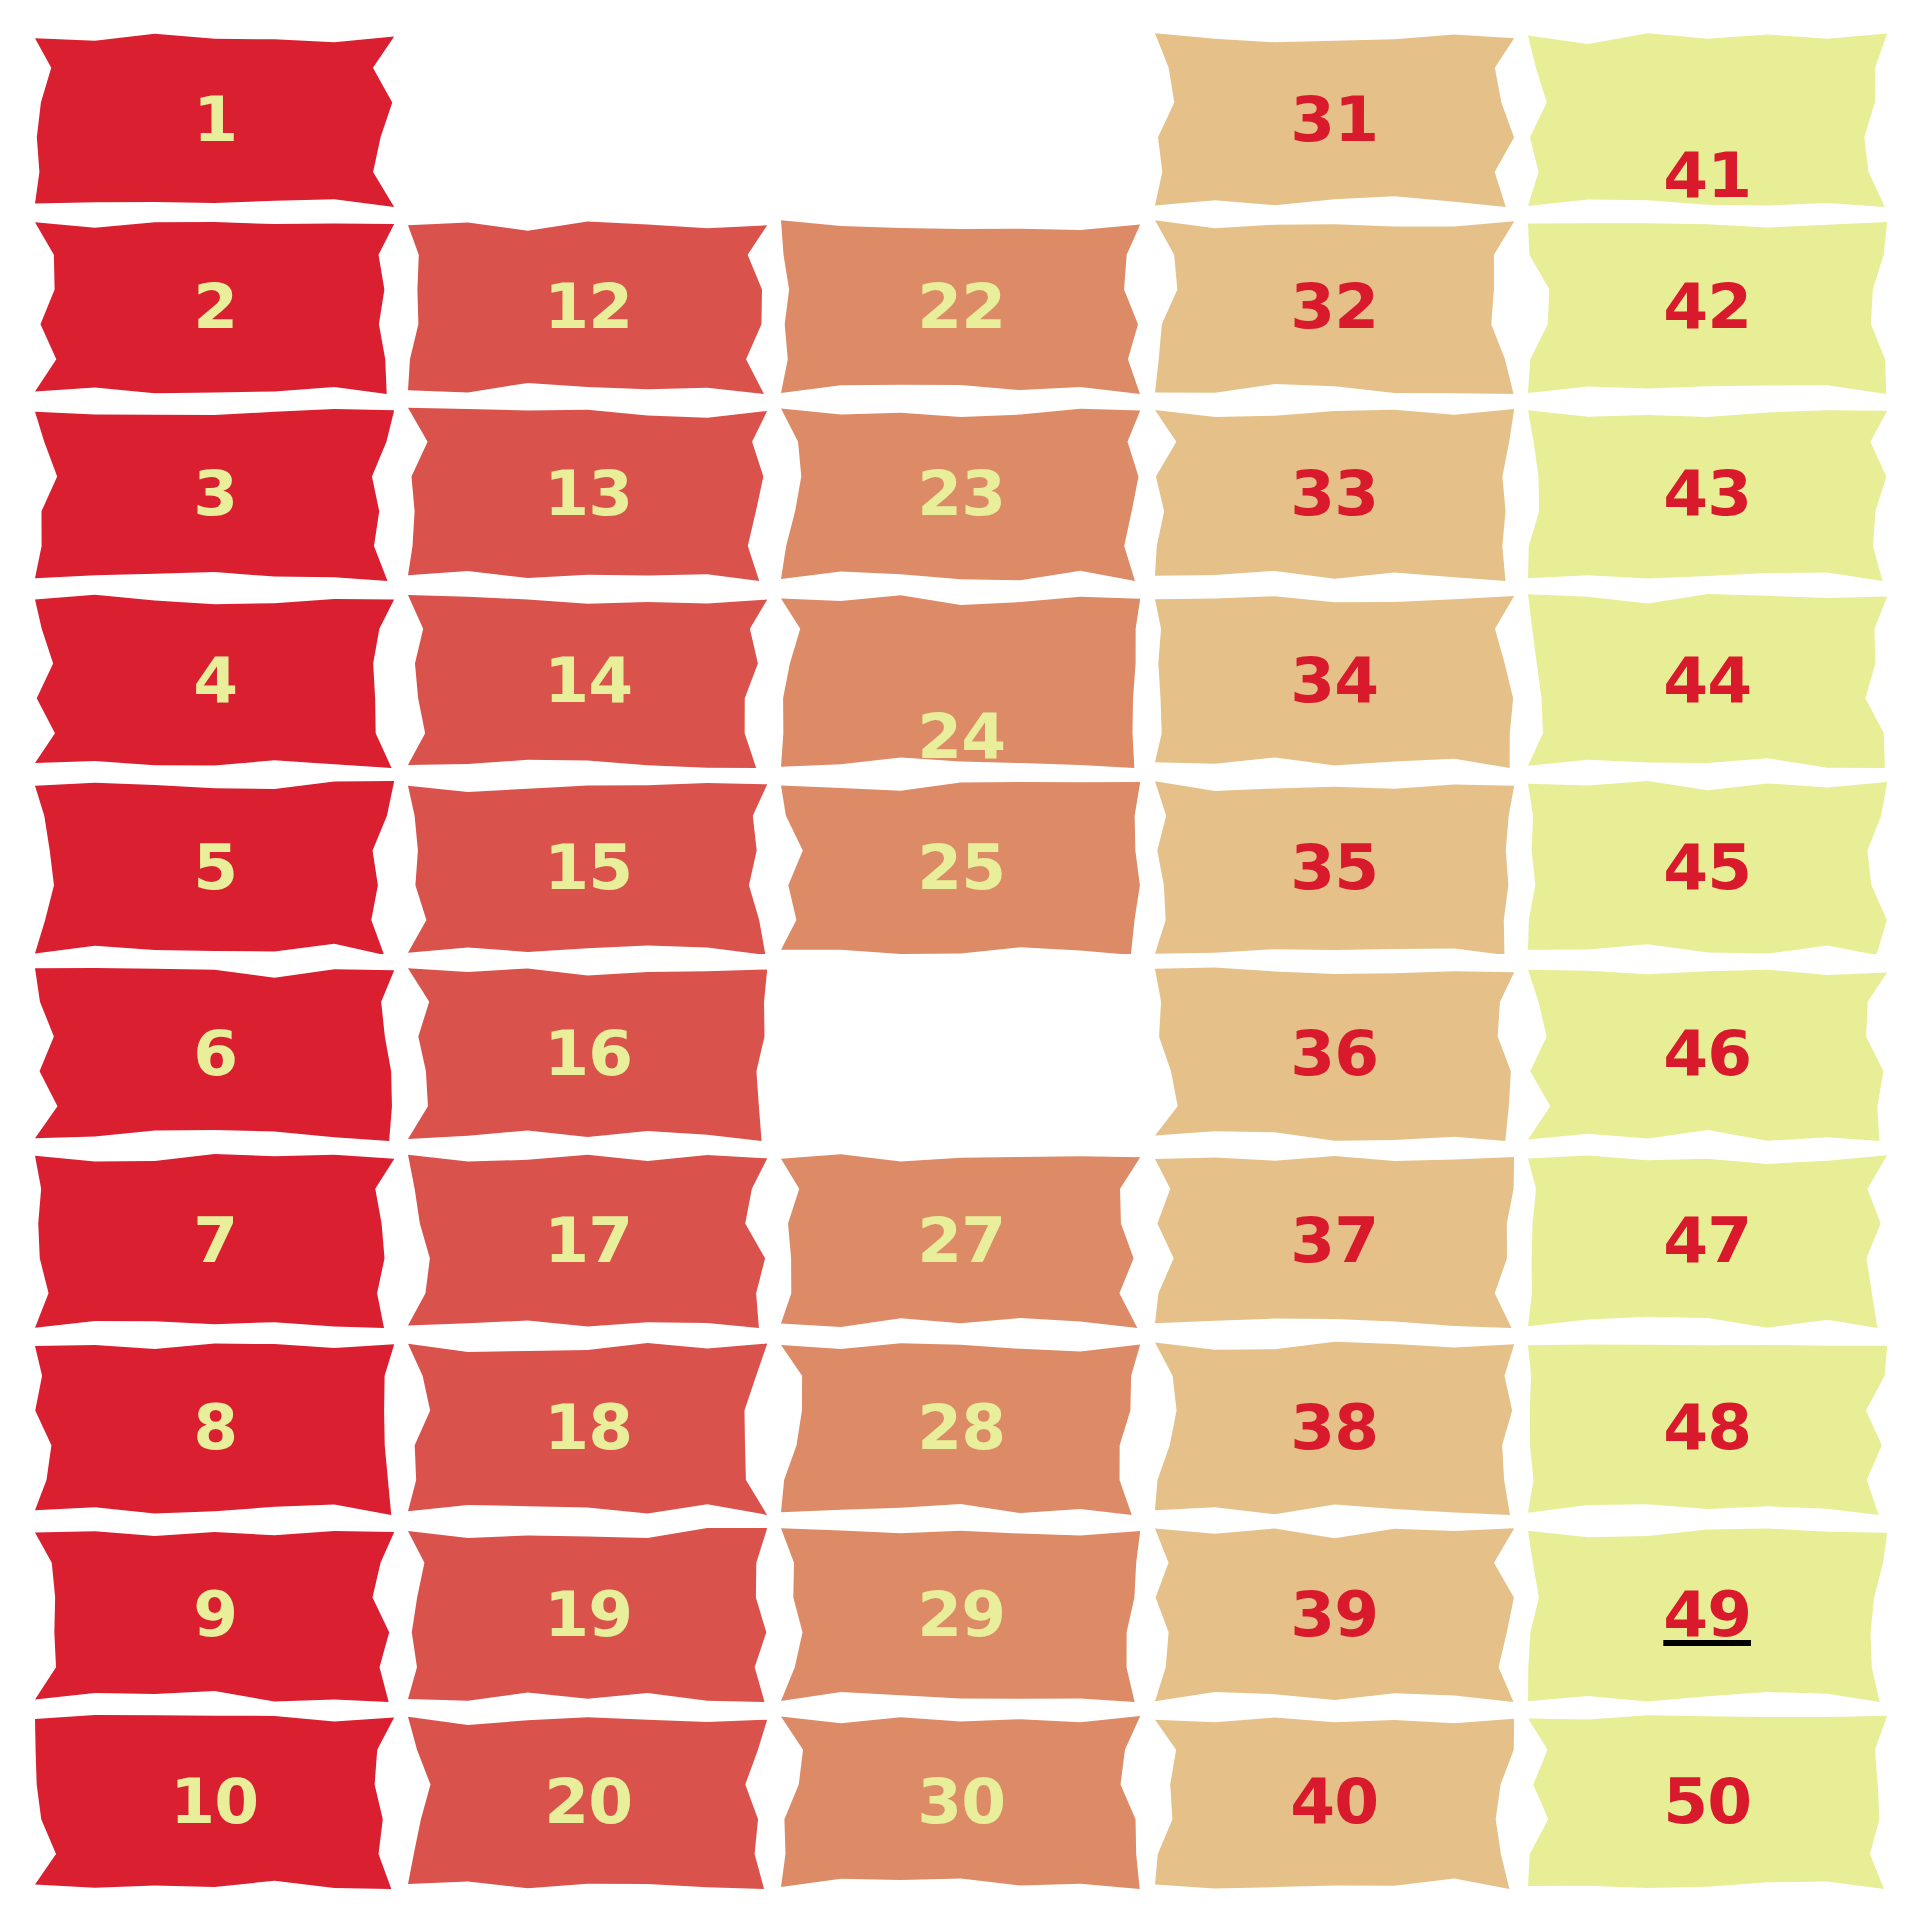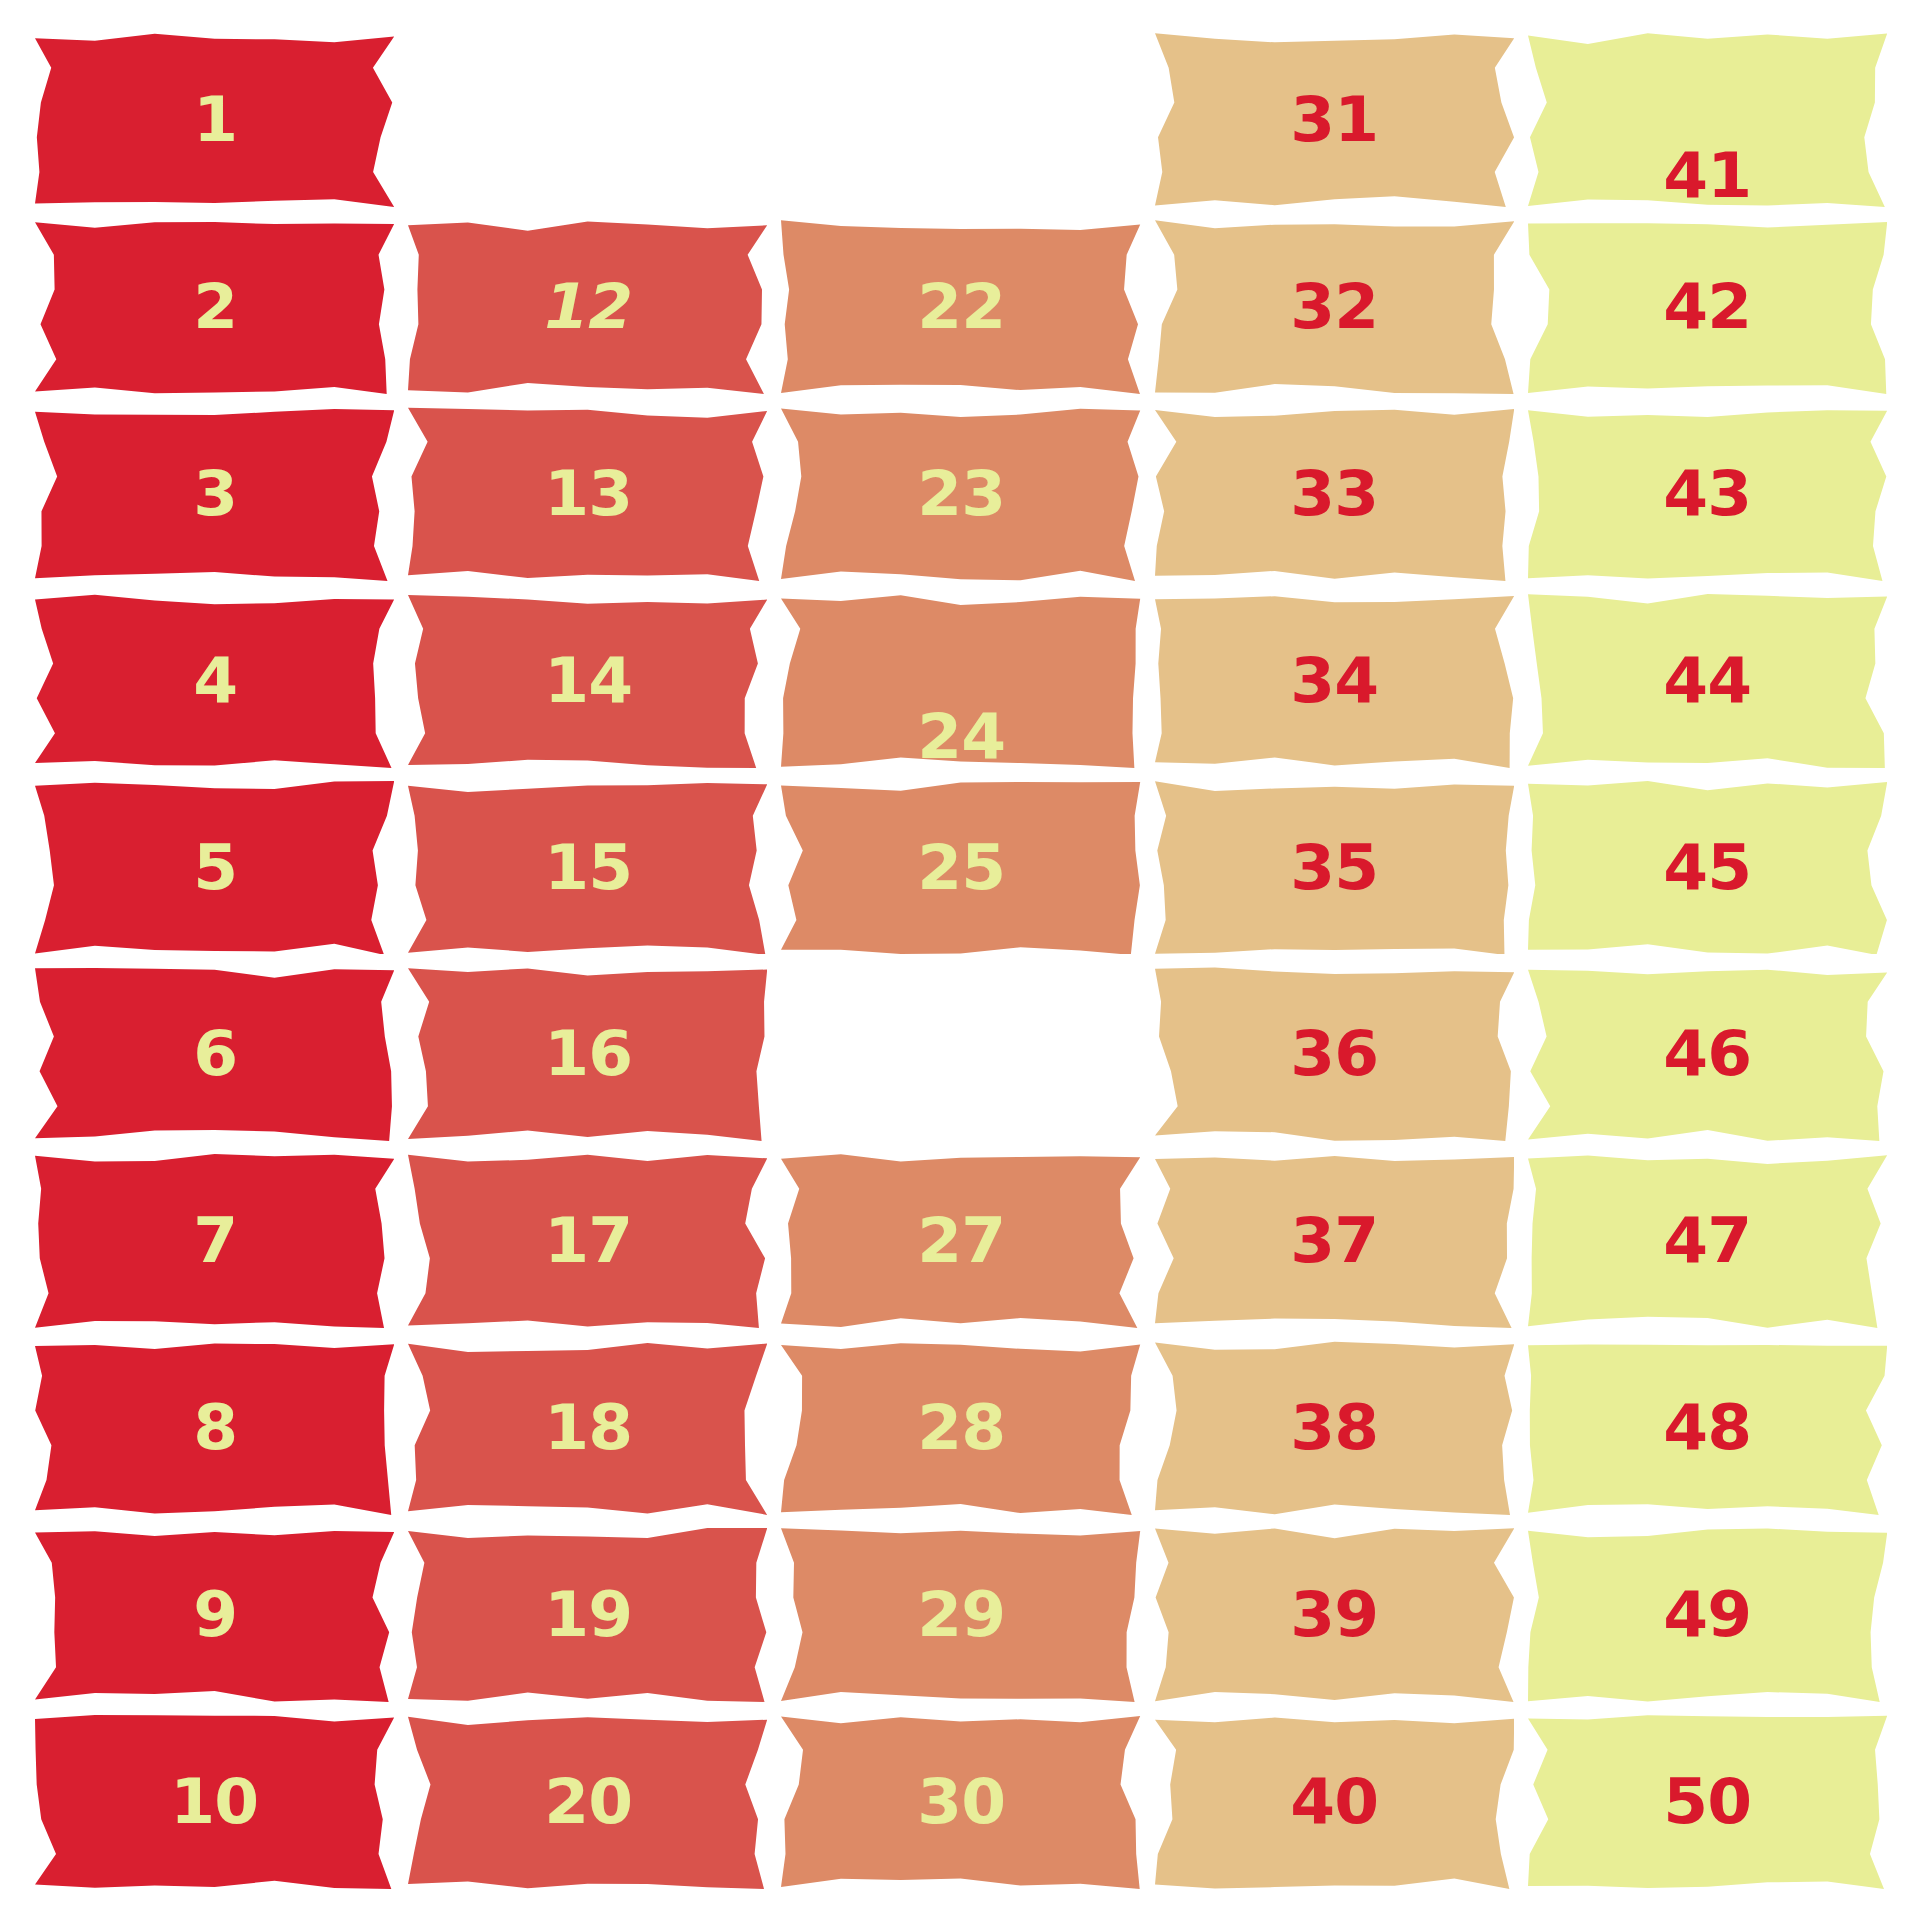--- a/index.html
+++ b/index.html
@@ -83,21 +83,21 @@
           <path d="M 0.00 1.47 L 16.67 6.26 L 33.33 0.17 L 50.00 3.24 L 66.67 0.84 L 83.33 3.33 L 100.00 0.22 L 96.65 20.00 L 96.57 40.00 L 93.62 60.00 L 94.80 80.00 L 99.34 100.00 L 83.33 97.73 L 66.67 99.20 L 50.00 98.71 L 33.33 96.18 L 16.67 95.81 L 0.00 99.51 L 2.92 80.00 L 0.55 60.00 L 5.23 40.00 L 2.19 20.00 Z" fill="#E8EE96"></path>
         </svg>
         <span class="cell-label" style="color: rgb(217, 25, 44);">41</span>
       </div>
       <div class="grid-cell" style="grid-area: 2 / 1;">
         <svg class="cell-shape" viewBox="0 0 100 100" preserveAspectRatio="none">
           <path d="M 0.00 1.33 L 16.67 4.39 L 33.33 1.29 L 50.00 1.13 L 66.67 2.37 L 83.33 2.02 L 100.00 2.26 L 95.64 20.00 L 97.27 40.00 L 95.75 60.00 L 97.51 80.00 L 97.91 100.00 L 83.33 95.98 L 66.67 98.57 L 50.00 99.26 L 33.33 99.69 L 16.67 96.37 L 0.00 98.65 L 5.93 80.00 L 1.53 60.00 L 5.46 40.00 L 5.25 20.00 Z" fill="#D91F30"></path>
         </svg>
         <span class="cell-label" style="color: rgb(232, 238, 154);">2</span>
       </div>
-      <div class="grid-cell" style="grid-area: 2 / 2; font-style: italic;">
+      <div class="grid-cell" style="grid-area: 2 / 2;">
         <svg class="cell-shape" viewBox="0 0 100 100" preserveAspectRatio="none">
           <path d="M 0.00 2.95 L 16.67 1.43 L 33.33 6.14 L 50.00 0.86 L 66.67 2.64 L 83.33 4.77 L 100.00 3.02 L 94.55 20.00 L 98.55 40.00 L 98.40 60.00 L 94.11 80.00 L 99.09 100.00 L 83.33 96.44 L 66.67 97.26 L 50.00 96.01 L 33.33 93.66 L 16.67 99.21 L 0.00 97.92 L 0.54 80.00 L 2.89 60.00 L 2.62 40.00 L 3.00 20.00 Z" fill="#D9534C"></path>
         </svg>
         <span class="cell-label" style="color: rgb(232, 238, 154);">12</span>
       </div>
       <div class="grid-cell" style="grid-area: 2 / 3;">
         <svg class="cell-shape" viewBox="0 0 100 100" preserveAspectRatio="none">
           <path d="M 0.00 0.11 L 16.67 3.50 L 33.33 4.66 L 50.00 5.17 L 66.67 4.97 L 83.33 5.74 L 100.00 2.65 L 96.23 20.00 L 95.50 40.00 L 99.39 60.00 L 96.58 80.00 L 99.93 100.00 L 83.33 96.04 L 66.67 97.82 L 50.00 94.90 L 33.33 94.74 L 16.67 95.07 L 0.00 99.49 L 1.89 80.00 L 1.03 60.00 L 2.26 40.00 L 0.70 20.00 Z" fill="#DD8A66"></path>
         </svg>
         <span class="cell-label" style="color: rgb(232, 238, 154);">22</span>
@@ -305,21 +305,21 @@
           <path d="M 0.00 0.08 L 16.67 1.43 L 33.33 3.09 L 50.00 1.65 L 66.67 3.20 L 83.33 4.37 L 100.00 1.74 L 98.88 20.00 L 98.38 40.00 L 96.22 60.00 L 96.19 80.00 L 98.44 100.00 L 83.33 97.98 L 66.67 98.25 L 50.00 98.11 L 33.33 96.22 L 16.67 94.34 L 0.00 99.47 L 3.84 80.00 L 5.99 60.00 L 3.43 40.00 L 3.62 20.00 Z" fill="#DD8A66"></path>
         </svg>
         <span class="cell-label" style="color: rgb(232, 238, 154);">29</span>
       </div>
       <div class="grid-cell" style="grid-area: 9 / 4;">
         <svg class="cell-shape" viewBox="0 0 100 100" preserveAspectRatio="none">
           <path d="M 0.00 0.33 L 16.67 3.33 L 33.33 0.22 L 50.00 5.86 L 66.67 0.49 L 83.33 1.78 L 100.00 0.19 L 94.37 20.00 L 99.92 40.00 L 97.95 60.00 L 95.65 80.00 L 99.81 100.00 L 83.33 96.26 L 66.67 95.02 L 50.00 98.90 L 33.33 95.58 L 16.67 94.26 L 0.00 99.65 L 2.99 80.00 L 3.79 60.00 L 0.17 40.00 L 3.76 20.00 Z" fill="#E5C189"></path>
         </svg>
         <span class="cell-label" style="color: rgb(217, 25, 44);">39</span>
       </div>
-      <div class="grid-cell" style="grid-area: 9 / 5;">
+      <div class="grid-cell" style="grid-area: 9 / 5; text-decoration: underline;">
         <svg class="cell-shape" viewBox="0 0 100 100" preserveAspectRatio="none">
           <path d="M 0.00 1.63 L 16.67 5.38 L 33.33 4.65 L 50.00 0.87 L 66.67 0.31 L 83.33 2.20 L 100.00 2.69 L 98.85 20.00 L 96.37 40.00 L 95.37 60.00 L 95.70 80.00 L 97.91 100.00 L 83.33 95.24 L 66.67 94.33 L 50.00 96.68 L 33.33 99.79 L 16.67 96.58 L 0.00 99.61 L 0.09 80.00 L 0.67 60.00 L 3.02 40.00 L 1.35 20.00 Z" fill="#E8EE96"></path>
         </svg>
         <span class="cell-label" style="color: rgb(217, 25, 44);">49</span>
       </div>
       <div class="grid-cell" style="grid-area: 10 / 1;">
         <svg class="cell-shape" viewBox="0 0 100 100" preserveAspectRatio="none">
           <path d="M 0.00 2.34 L 16.67 0.00 L 33.33 0.08 L 50.00 0.42 L 66.67 0.54 L 83.33 3.67 L 100.00 1.38 L 95.28 20.00 L 94.55 40.00 L 96.82 60.00 L 95.64 80.00 L 99.20 100.00 L 83.33 99.55 L 66.67 95.29 L 50.00 98.90 L 33.33 98.07 L 16.67 99.29 L 0.00 97.45 L 5.85 80.00 L 1.74 60.00 L 0.47 40.00 L 0.16 20.00 Z" fill="#D91F30"></path>
         </svg>
         <span class="cell-label" style="color: rgb(232, 238, 154);">10</span>

